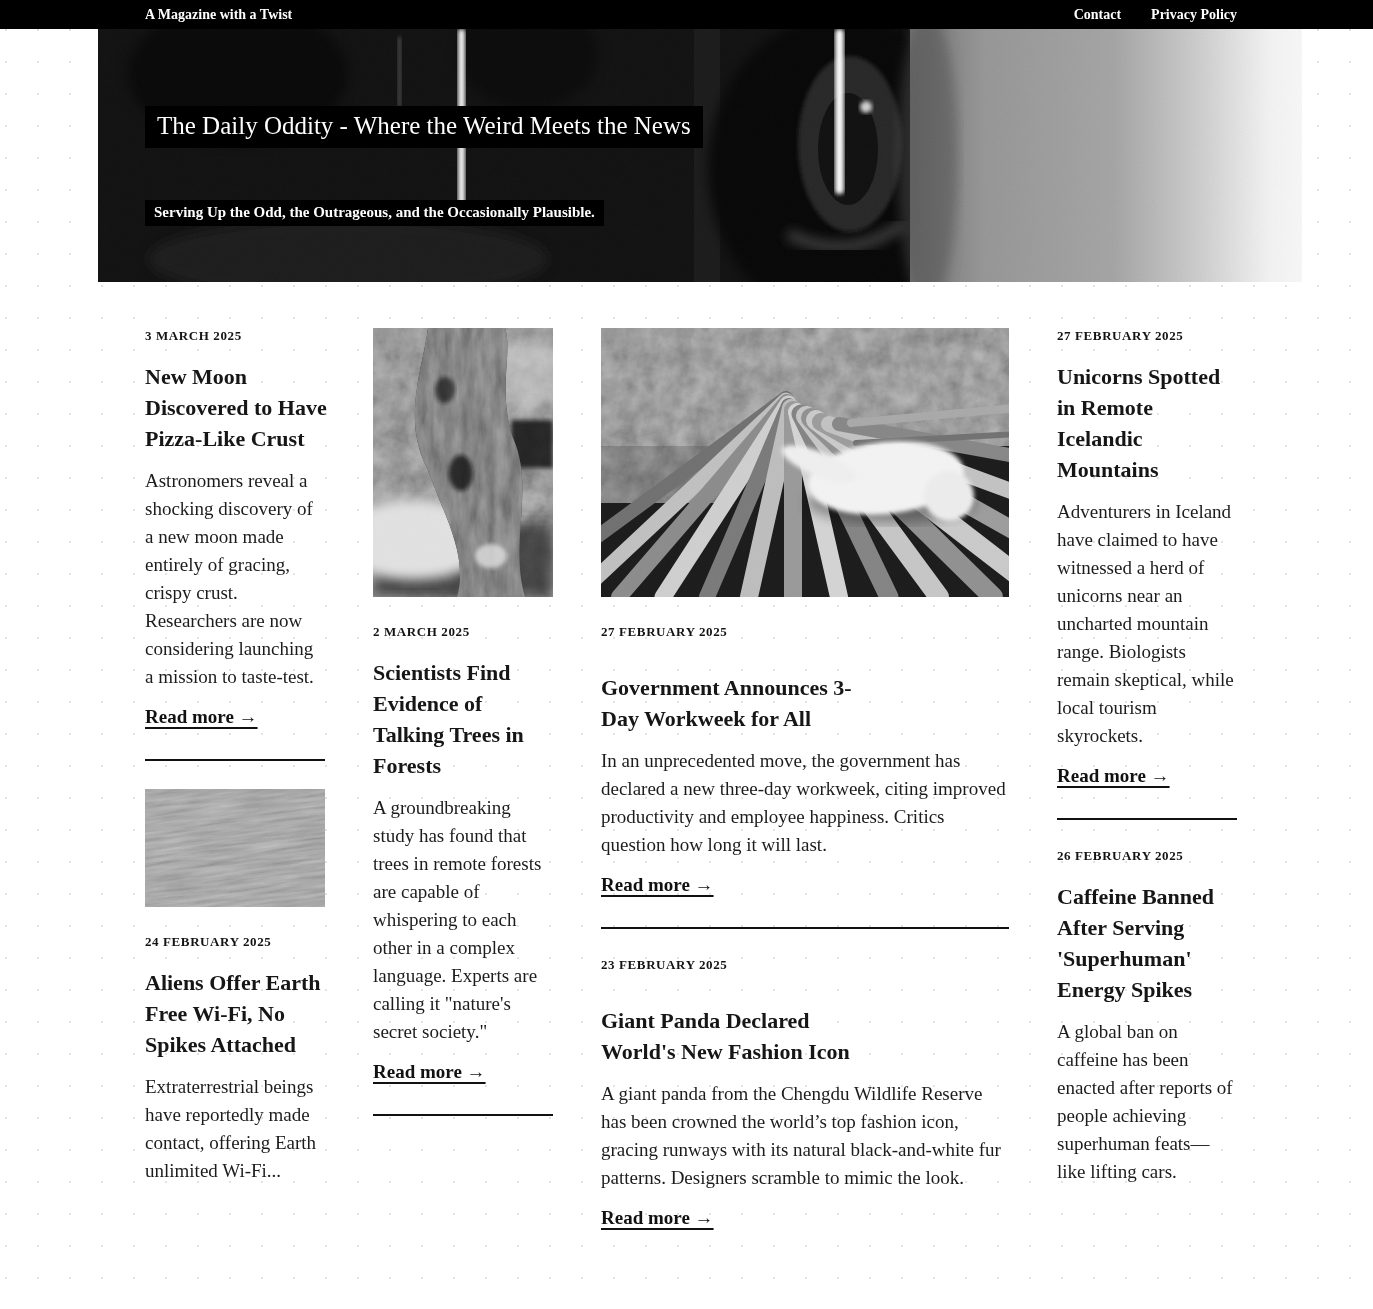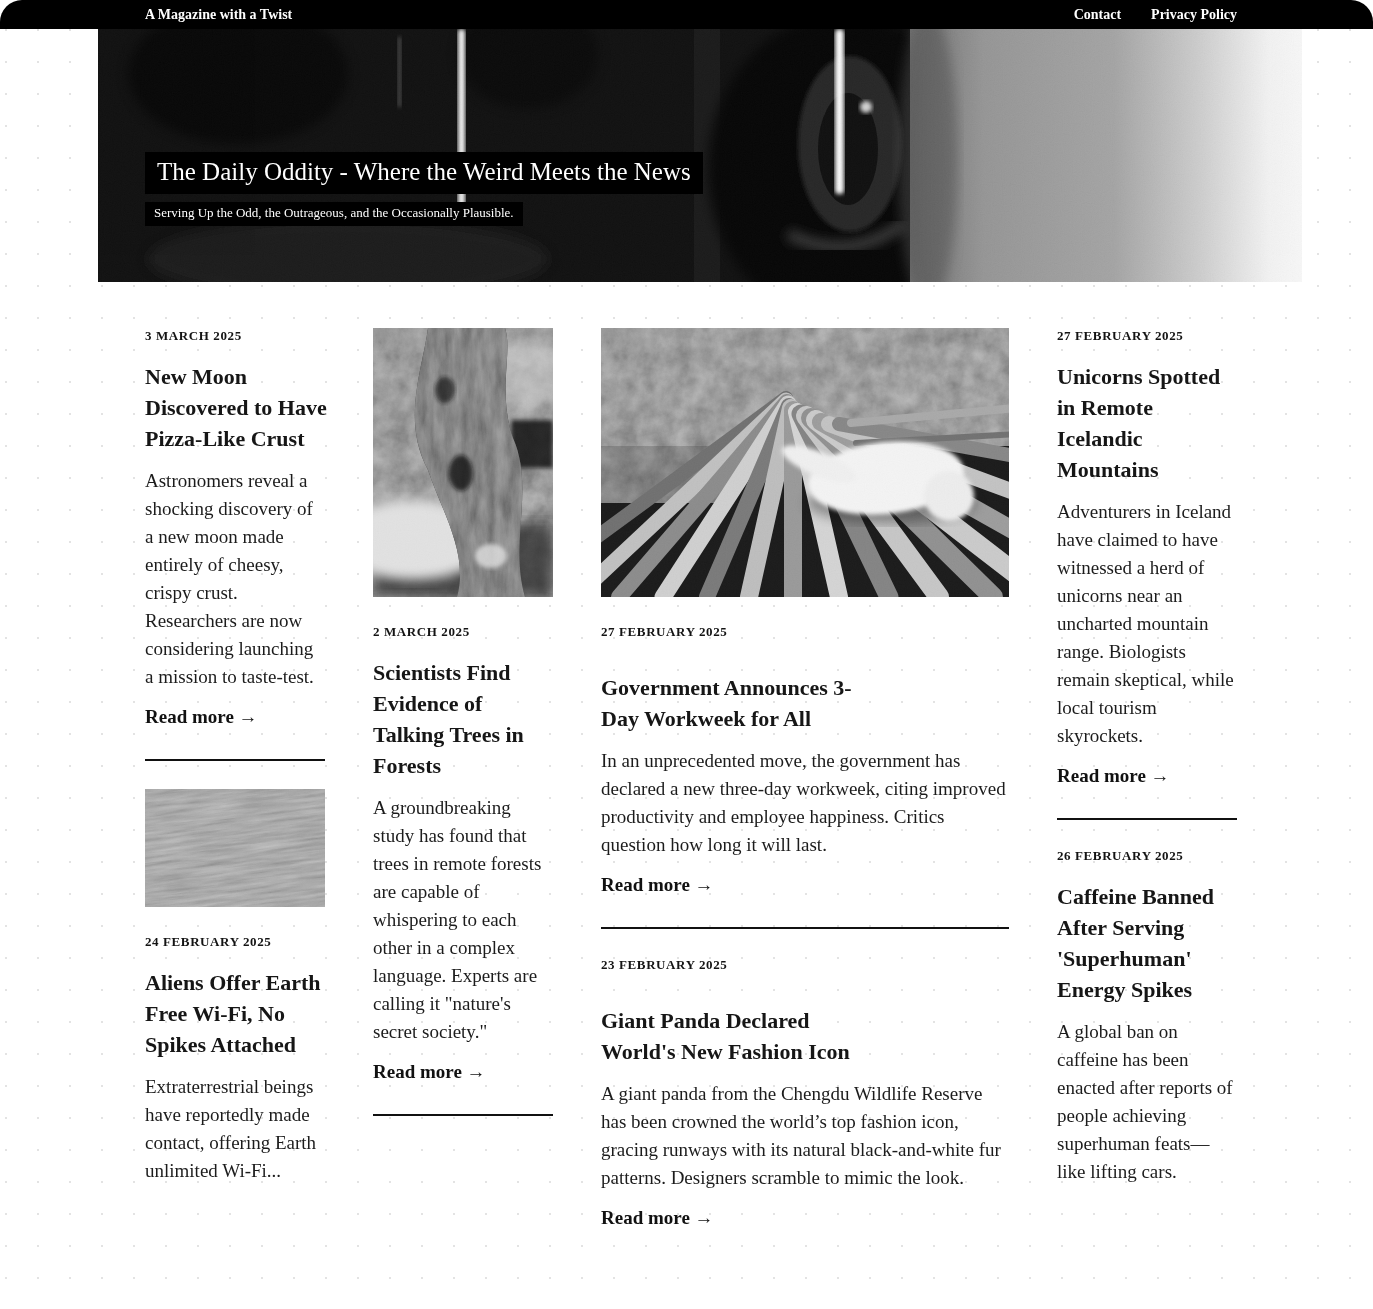--- a/index.html
+++ b/index.html
@@ -1,21 +1,21 @@
 <!DOCTYPE html>
 <html><head>
 <meta charset="utf-8">
 <style>
   * { margin:0; padding:0; box-sizing:border-box; }
   html,body { background:#fff; }
   .page {
     position:relative; width:1373px; height:1309px; overflow:hidden;
     font-family:"Liberation Serif", serif; color:#111; background-color:#fff;
     background-image: radial-gradient(#e3e3e3 1.3px, rgba(255,255,255,0) 1.5px);
-    background-size:32px 32px; background-position:22px 14px;border-radius:22px;
+    background-size:32px 32px; background-position:22px 14px;
   }
   
   .topbar {
     height:29px; background:#000; color:#fff;
     display:flex; align-items:center; justify-content:space-between;
     padding:0 136px 0 145px;
   }
   .topbar .tagline { font-size:14px; font-weight:700; }
   .topbar-links { display:flex; gap:30px; }
   .topbar-links a { color:#fff; font-size:14px; font-weight:700; text-decoration:none; cursor:pointer; }
@@ -34,37 +34,37 @@
   .hero svg { display:block; }
   .hero-caption { position:absolute; left:63px; bottom:56px; }
   .hero-title {
     display:inline-block; background:#000; color:#fff; font-size:25px; font-weight:400;
     padding:6px 12px 8px; line-height:1.1;
   }
   .hero-subtitle {
     display:block; margin-top:8px;
   }
   .hero-subtitle span {
-    display:inline-block; background:#000; color:#fff; font-size:13px; font-weight:400;
-    padding:4px 9px 6px; line-height:1.1;
+    display:inline-block; background:#000; color:#fff; font-size:15px; font-weight:700;
+    padding:4px 9px 6px; line-height:1.1;margin-top:44px;
   }
   
   .grid {
     margin-left:145px; padding-top:46px;
     display:grid; grid-template-columns:180px 180px 408px 180px; column-gap:48px;
     align-items:start;
   }
   figure.photo { margin:0 0 27px; line-height:0; cursor:pointer; }
   .post .date { font-size:13px; font-weight:700; letter-spacing:.6px; margin-bottom:17px; color:#141414; }
   .post .title { font-size:22px; line-height:31px; font-weight:700; color:#161616; margin-bottom:13px; width:185px; cursor:pointer; }
   .col-wide .post .title { width:270px;margin-top:32px; }
   .post .excerpt { font-size:19px; line-height:28px; color:#1c1c1c; margin-bottom:15px; }
   .readmore {
     display:inline-block; font-size:19px; font-weight:700; color:#111; cursor:pointer;
-    text-decoration-thickness:2px; text-underline-offset:4px;
+    text-decoration:underline; text-decoration-thickness:2px; text-underline-offset:4px;
   }
   hr.divider { border:none; border-top:2px solid #111; margin:31px 0 28px; width:100%; }
 </style>
 </head>
 <body>
 
 <div class="page">
 
   <div class="topbar">
     <span class="tagline">A Magazine with a Twist</span>
@@ -153,21 +153,21 @@
       <span class="hero-subtitle"><span>Serving Up the Odd, the Outrageous, and the Occasionally Plausible.</span></span>
     </div>
   </div>
 
   <div class="grid">
 
     <div class="col">
       <article class="post">
         <p class="date">3 MARCH 2025</p>
         <h3 class="title">New Moon Discovered to Have Pizza-Like Crust</h3>
-        <p class="excerpt">Astronomers reveal a shocking discovery of a new moon made entirely of cheesy, crispy crust. Researchers are now considering launching a mission to taste-test.</p>
+        <p class="excerpt">Astronomers reveal a shocking discovery of a new moon made entirely of gracing, crispy crust. Researchers are now considering launching a mission to taste-test.</p>
         <a class="readmore">Read more →</a>
       </article>
       <hr class="divider">
       <article class="post">
         <figure class="photo">
           <svg width="180" height="118" viewBox="0 0 180 118">
             <rect width="180" height="118" fill="#777"></rect>
             <g transform="rotate(-7 90 59)">
                 <rect x="-30" y="-25" width="240" height="170" filter="url(#furF)"></rect>
               </g>

